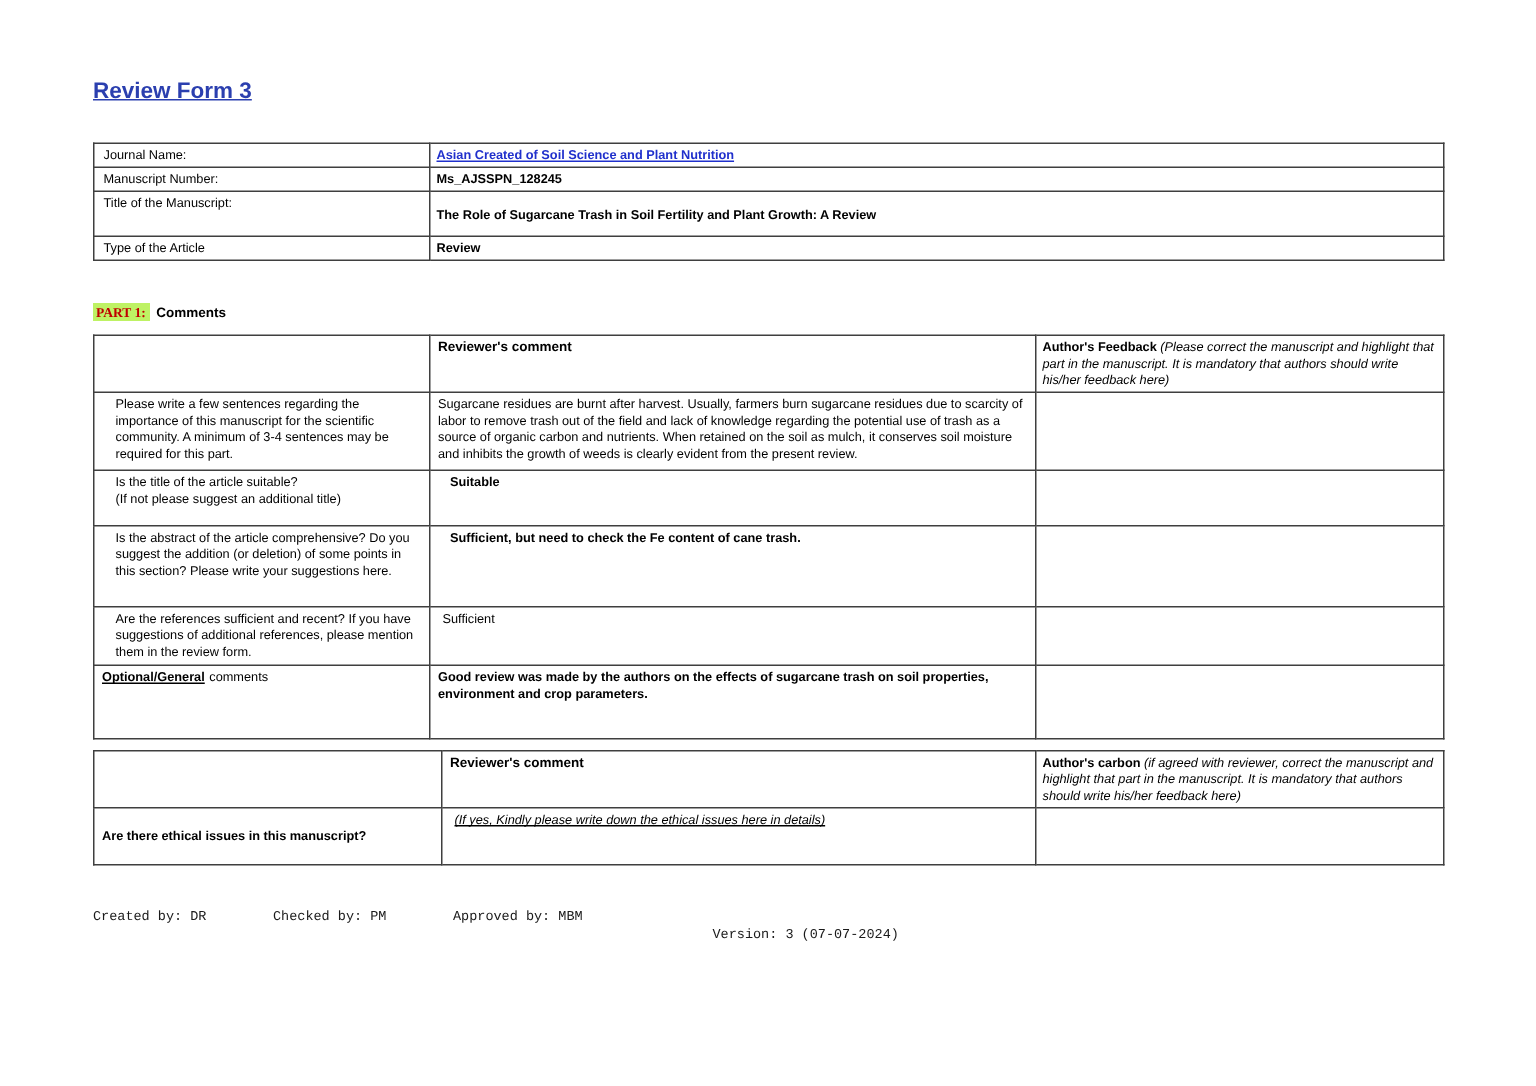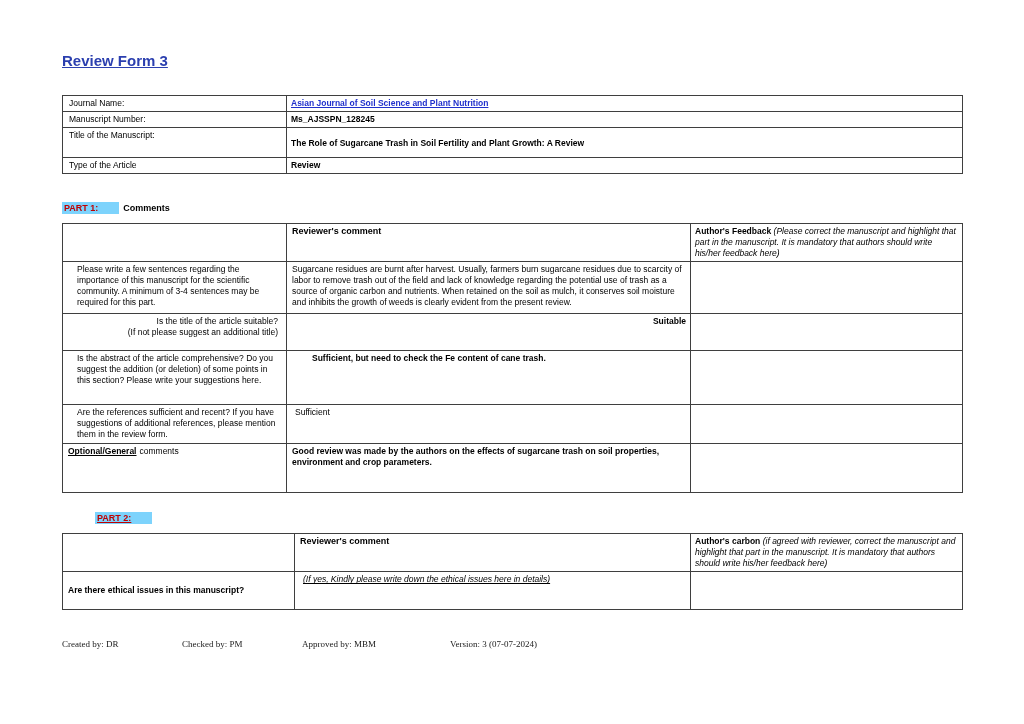--- a/index.html
+++ b/index.html
@@ -31,91 +31,92 @@
   .info-table tr.r1 { height: 13px; }
   .info-table tr.r2 { height: 13px; }
   .info-table tr.r3 { height: 30px; }
   .info-table tr.r4 { height: 13px; }
   .info-table td.val-title { padding-top: 10px; }
   .journal-link { color: #2030CC; font-weight: bold; text-decoration: underline; cursor: pointer; }
 
   
   .part-heading { margin: 29px 0 0 62px; font-size: 9px; height: 13px; }
   .part-heading .hl {
-    background: #7dd3fc;
+    background: #bef264;
     color: #C00000;
     font-weight: bold;
-    padding: 1px 21px 1px 2px;
+    padding: 1px 3px 1px 2px;
+    font-family: Liberation Serif, serif;
   }
   .part-heading .suffix { font-weight: bold; color: #000; margin-left: 4px; }
   .part2-heading { margin: 20px 0 0 95px; }
   .part2-heading .hl { text-decoration: underline; }
 
   
   .part1-table { margin: 7px 0 0 62px; width: 900px; }
   .part1-table tr.hdr  { height: 31px; }
   .part1-table tr.row1 { height: 52px; }
-  .part1-table tr.row2 { height: 37px; text-align: right; }
+  .part1-table tr.row2 { height: 37px; }
   .part1-table tr.row3 { height: 54px; }
   .part1-table tr.row4 { height: 29px; }
   .part1-table tr.row5 { height: 39px; margin-top: 24px; }
   .part1-table tr.row6 { height: 28px; }
   .part1-table tr.row7 { height: 49px; }
   td.hdr-rev { font-weight: bold; font-size: 9px; padding-left: 5px; }
   td.hdr-auth { font-size: 8.5px; }
   .auth-title { font-weight: bold; }
   .auth-note { font-style: italic; }
   td.q { font-weight: normal; padding: 2px 8px 2px 14px; }
   td.q-flat { font-weight: bold; padding: 2px 8px 2px 5px; }
   td.ans { padding-left: 8px; }
-  td.ans-ind { padding-left: 25px; font-weight: bold; }
+  td.ans-ind { padding-left: 13px; font-weight: bold; }
   td.ans-b { font-weight: bold; padding-left: 5px; }
   td.ans-tight { padding-left: 5px; margin-left: 47px; }
   .opt-strong { font-weight: bold; text-decoration: underline; }
   .opt-rest { font-weight: normal; margin-left: 3px; }
 
   
   .part2-table { margin: 7px 0 0 62px; width: 900px; }
   .part2-table tr.hdr { height: 34px; }
   .part2-table tr.row1 { height: 38px; }
   td.q-mid { font-weight: bold; vertical-align: middle; padding-left: 5px; }
   .eth-note { font-style: italic; text-decoration: underline; }
 
   
   .footer {
     position: relative;
     margin: 29px 0 0 62px;
     width: 900px; height: 12px;
-    font-family: Liberation Serif, serif;
+    font-family: Liberation Mono, monospace;
     font-size: 9px;
     color: #1a1a1a;
     text-align: center;
   }
   .footer span { position: absolute; top: 0; white-space: nowrap; }
   .footer .f-created  { left: 0; }
   .footer .f-checked  { left: 120px; }
   .footer .f-approved { left: 240px; }
-  .footer .f-version  { left: 388px; }
+  .footer .f-version  { left: 413px; margin-top: 12px; }
 </style>
 </head>
 <body>
 
 <div class="doc">
 
   <div class="page-title">Review Form 3</div>
 
   <table class="info-table">
     <colgroup>
         <col style="width:224px">
         <col style="width:676px">
       </colgroup>
     <tbody>
         <tr class="r1">
       <td class="lbl">Journal Name:</td>
-      <td class="val"><span class="journal-link">Asian Journal of Soil Science and Plant Nutrition</span></td>
+      <td class="val"><span class="journal-link">Asian Created of Soil Science and Plant Nutrition</span></td>
     </tr>
     <tr class="r2">
       <td class="lbl">Manuscript Number:</td>
       <td class="val">Ms_AJSSPN_128245</td>
     </tr>
     <tr class="r3">
       <td class="lbl">Title of the Manuscript:</td>
       <td class="val val-title">The Role of Sugarcane Trash in Soil Fertility and Plant Growth: A Review</td>
     </tr>
     <tr class="r4">
@@ -170,23 +171,20 @@
     <tr class="row7">
       <td class="q-flat">
         <span class="opt-strong">Optional/General</span><span class="opt-rest">comments</span>
       </td>
       <td class="ans-b">Good review was made by the authors on the effects of sugarcane trash on soil properties, environment and crop parameters.</td>
       <td></td>
     </tr>
   </tbody>
     </table>
 
-  <div class="part-heading part2-heading">
-    <span class="hl">PART  2:</span>
-  </div>
 
   <table class="part2-table">
     <colgroup>
         <col style="width:232px">
         <col style="width:396px">
         <col style="width:272px">
       </colgroup>
     <tbody>
         <tr class="hdr">
       <td></td>

